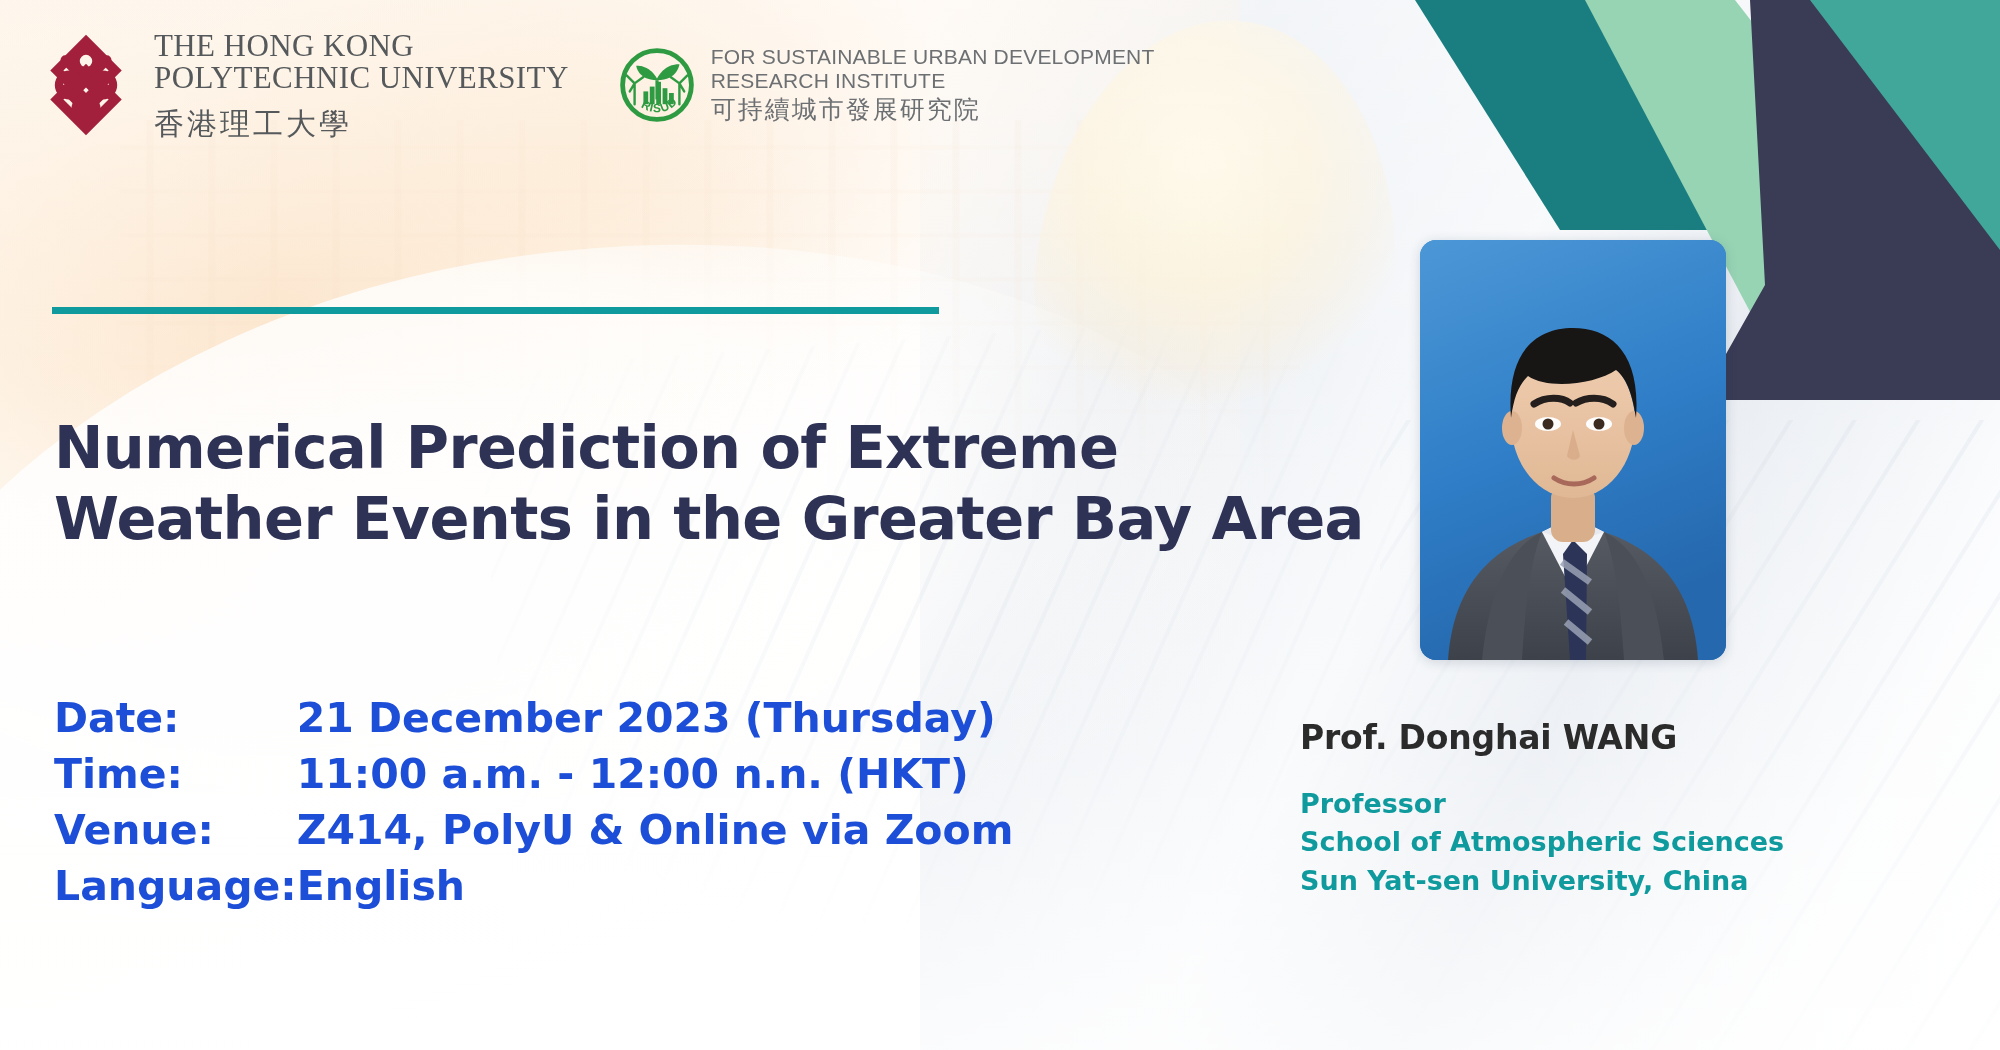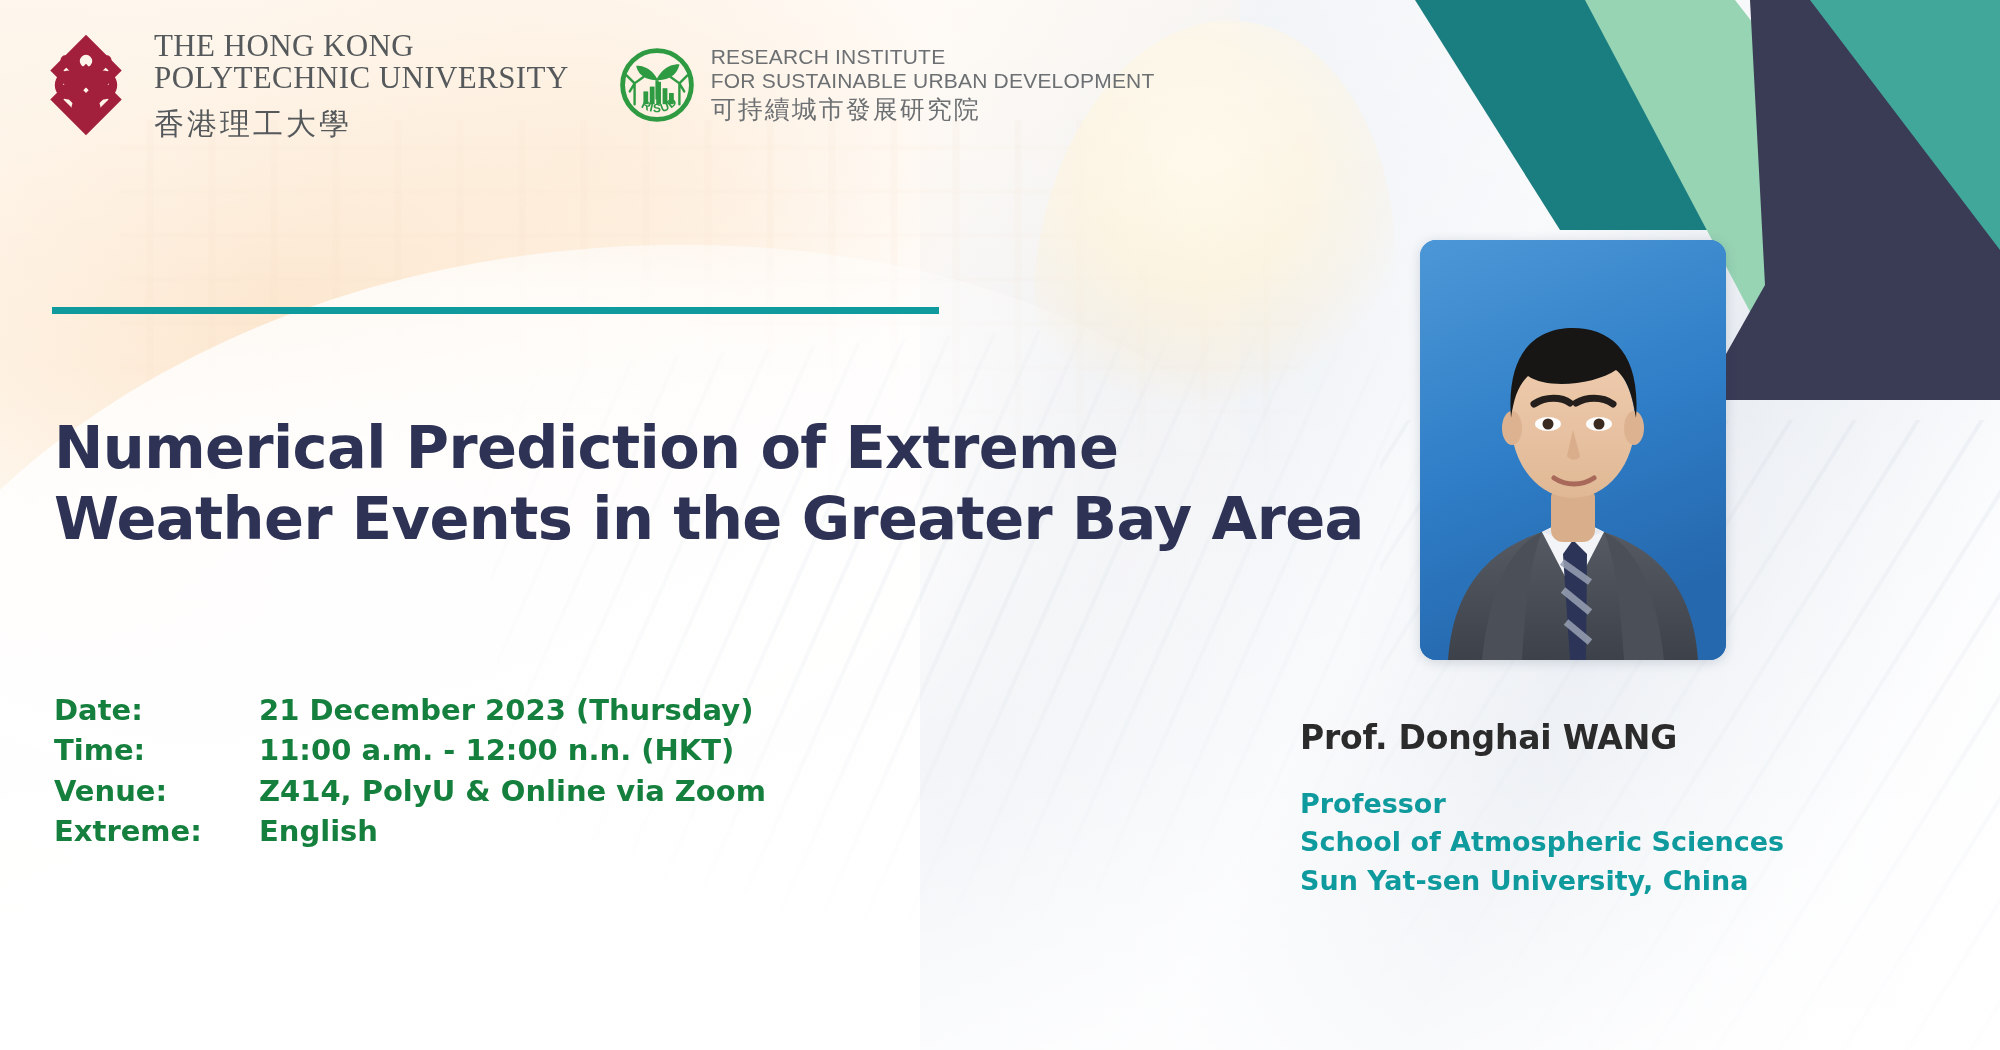--- a/index.html
+++ b/index.html
@@ -259,22 +259,22 @@
   }
   .title-line { display: block; white-space: nowrap; }
 
   
   .details {
     position: absolute;
     left: 54px;
     top: 690px;
     font-family: "DejaVu Sans", sans-serif;
     font-weight: 700;
-    font-size: 29px;
-    color: #15803d;
+    font-size: 41px;
+    color: #1d4ed8;
     line-height: 1.32;
   }
   .details table { border-collapse: collapse; }
   .details td { padding: 1px 0; vertical-align: top; white-space: nowrap; }
   .details td.lbl { width: 205px; }
 
   
   .photo-frame {
     position: absolute;
     left: 1420px;
@@ -387,22 +387,22 @@
             <rect x="65" y="60" width="6" height="14"></rect>
           </g>
 
           <path id="risudArc" d="M20 66 A34 34 0 0 0 80 66" fill="none"></path>
           <text font-family="Liberation Sans, sans-serif" font-size="15" font-weight="700" fill="#2E9B42" letter-spacing="1">
             <textPath href="#risudArc" startOffset="20%">RISUD</textPath>
           </text>
         </svg>
       </span>
       <span class="risud-words">
+        <span class="risud-en">FOR SUSTAINABLE URBAN DEVELOPMENT</span>
         <span class="risud-en">RESEARCH INSTITUTE</span>
-        <span class="risud-en">FOR SUSTAINABLE URBAN DEVELOPMENT</span>
         <span class="risud-zh">可持續城市發展研究院</span>
       </span>
     </div>
 
   </div>
 
   <div class="kicker-rule"></div>
 
   <h1 class="title">
     <span class="title-line">Numerical Prediction of Extreme</span>
@@ -418,21 +418,21 @@
         </tr>
         <tr>
           <td class="lbl">Time:</td>
           <td class="val">11:00 a.m. - 12:00 n.n. (HKT)</td>
         </tr>
         <tr>
           <td class="lbl">Venue:</td>
           <td class="val">Z414, PolyU &amp; Online via Zoom</td>
         </tr>
         <tr>
-          <td class="lbl">Extreme:</td>
+          <td class="lbl">Language:</td>
           <td class="val">English</td>
         </tr>
       </tbody>
     </table>
   </div>
 
   <div class="photo-frame">
     <svg width="306" height="420" viewBox="0 0 306 420" xmlns="http://www.w3.org/2000/svg">
       <defs>
         <linearGradient id="bgBlue" x1="0" y1="0" x2="0.3" y2="1">

